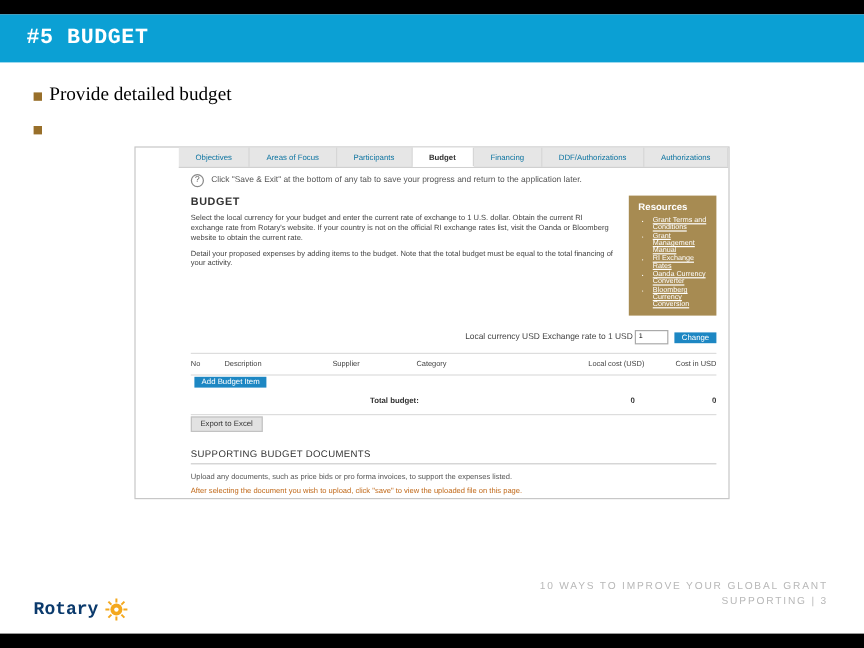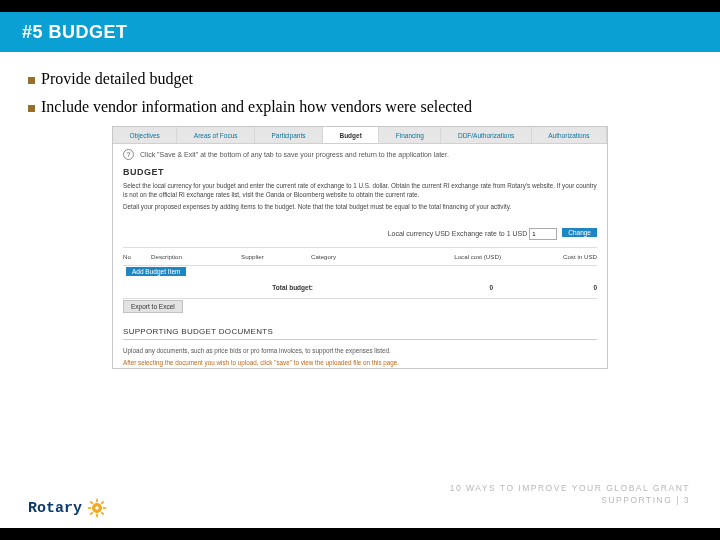--- a/index.html
+++ b/index.html
@@ -11,21 +11,21 @@
     position: relative;
   }
   .slide {
     position: absolute; left: 0; top: 12px;
     width: 720px; height: 516px;
     background: #fff;
   }
   .title-bar {
     height: 40px; background: #0ba0d4;
     display: flex; align-items: center; padding: 0 22px;
-    font-family: Liberation Sans, sans-serif;
+    font-family: Liberation Mono, monospace;
     letter-spacing: .5px;
   }
   .title-bar span {
     color: #fff; font-size: 18px; font-weight: 600;
   }
   .content { padding: 18px 28px 0 28px; }
   .bullet {
     display: flex; align-items: flex-start;
     margin-bottom: 10px;
     font-size: 16px; color: #000;
@@ -36,20 +36,21 @@
     flex: 0 0 7px;
   }
   .shot {
     margin: 6px auto 0 auto;
     width: 496px;
     border: 1px solid #c7c7c7;
     font-family: Arial, Helvetica, sans-serif;
     font-size: 7px;
     color: #333;
     background: #fff;
+    padding-left: 36px;
   }
   .tabs {
     display: flex; height: 17px;
     background: #e6e6e6;
     border-bottom: 1px solid #d0d0d0;
   }
   .tab {
     flex: 1 1 auto; text-align: center;
     line-height: 17px;
     color: #0b73a0;
@@ -143,21 +144,20 @@
     <span>#5 BUDGET</span>
   </div>
 
   <div class="content">
     <div class="bullet">
       <div class="sq"></div>
       <div>Provide detailed budget</div>
     </div>
     <div class="bullet">
       <div class="sq"></div>
-      <div>Include vendor information and explain how vendors were selected</div>
     </div>
 
     <div class="shot">
       <div class="tabs">
         <div class="tab">Objectives</div>
         <div class="tab">Areas of Focus</div>
         <div class="tab">Participants</div>
         <div class="tab active">Budget</div>
         <div class="tab">Financing</div>
         <div class="tab">DDF/Authorizations</div>
@@ -167,20 +167,30 @@
       <div class="save-row">
         <div class="q-icon">?</div>
         <div>Click "Save &amp; Exit" at the bottom of any tab to save your progress and return to the application later.</div>
       </div>
 
       <div class="two-col">
         <div class="left-col">
           <h3>BUDGET</h3>
           <p>Select the local currency for your budget and enter the current rate of exchange to 1 U.S. dollar. Obtain the current RI exchange rate from Rotary's website. If your country is not on the official RI exchange rates list, visit the Oanda or Bloomberg website to obtain the current rate.</p>
           <p>Detail your proposed expenses by adding items to the budget. Note that the total budget must be equal to the total financing of your activity.</p>
+        </div>
+        <div class="res-box">
+          <h4>Resources</h4>
+          <ul>
+            <li>Grant Terms and Conditions</li>
+            <li>Grant Management Manual</li>
+            <li>RI Exchange Rates</li>
+            <li>Oanda Currency Converter</li>
+            <li>Bloomberg Currency Conversion</li>
+          </ul>
         </div>
       </div>
 
       <div class="rate-row">
         <span>Local currency USD Exchange rate to 1 USD</span>
         <input value="1" style="">
         <span class="btn-blue">Change</span>
       </div>
       <div class="hr"></div>
 

